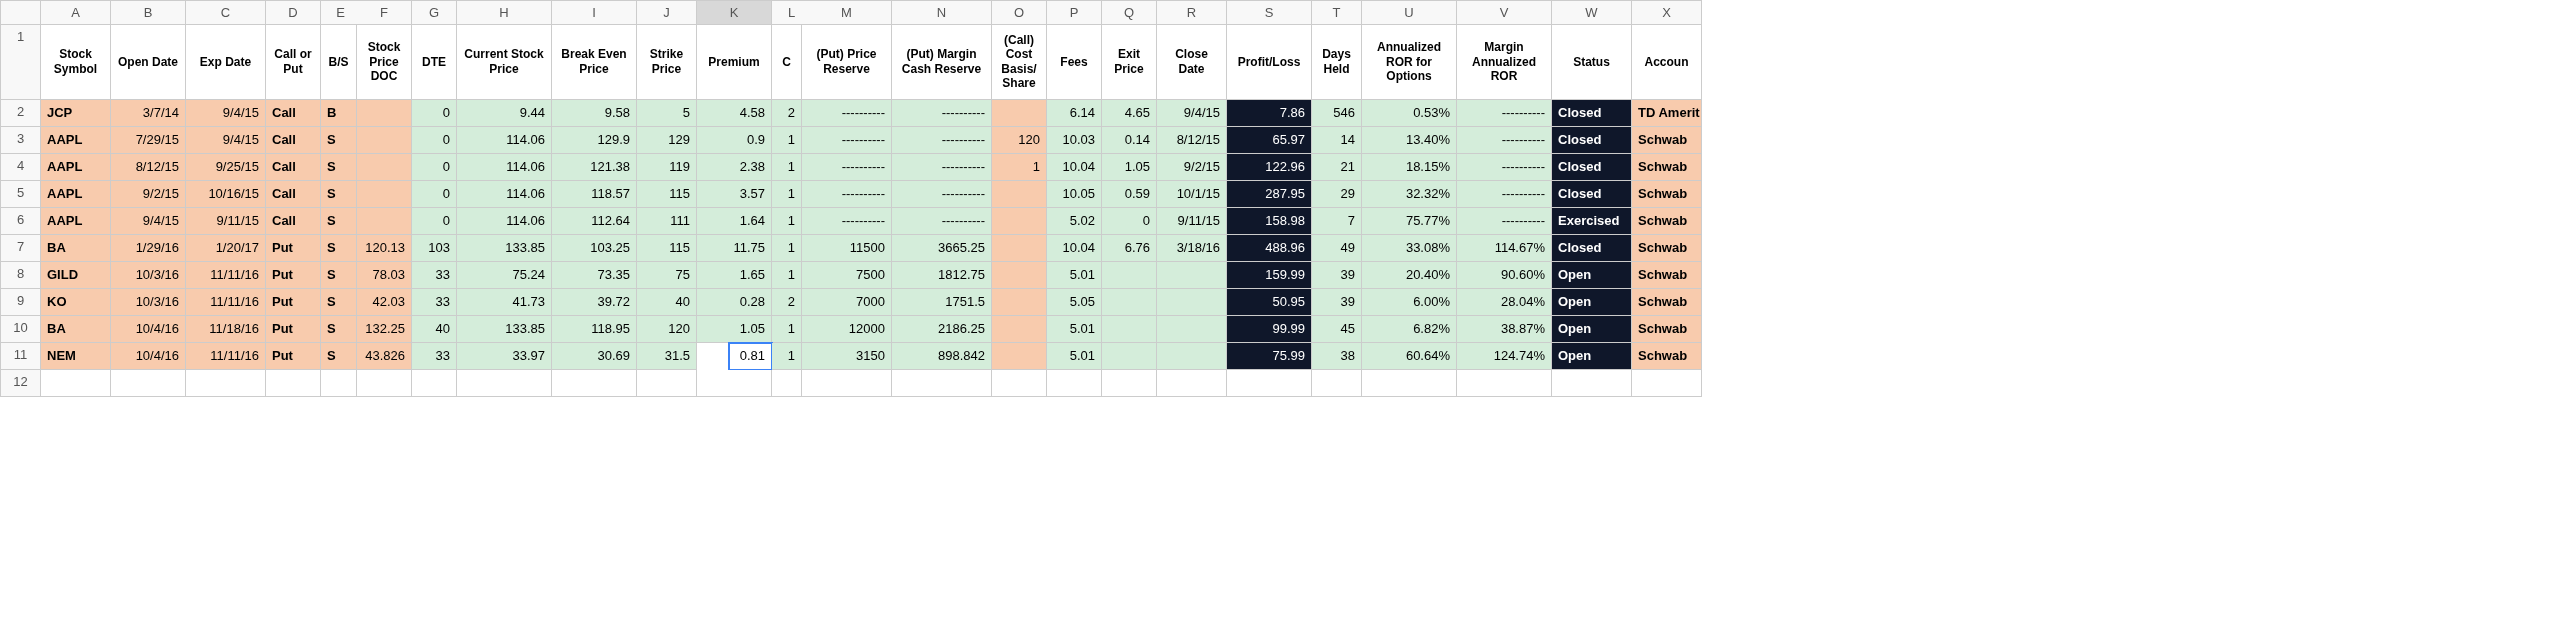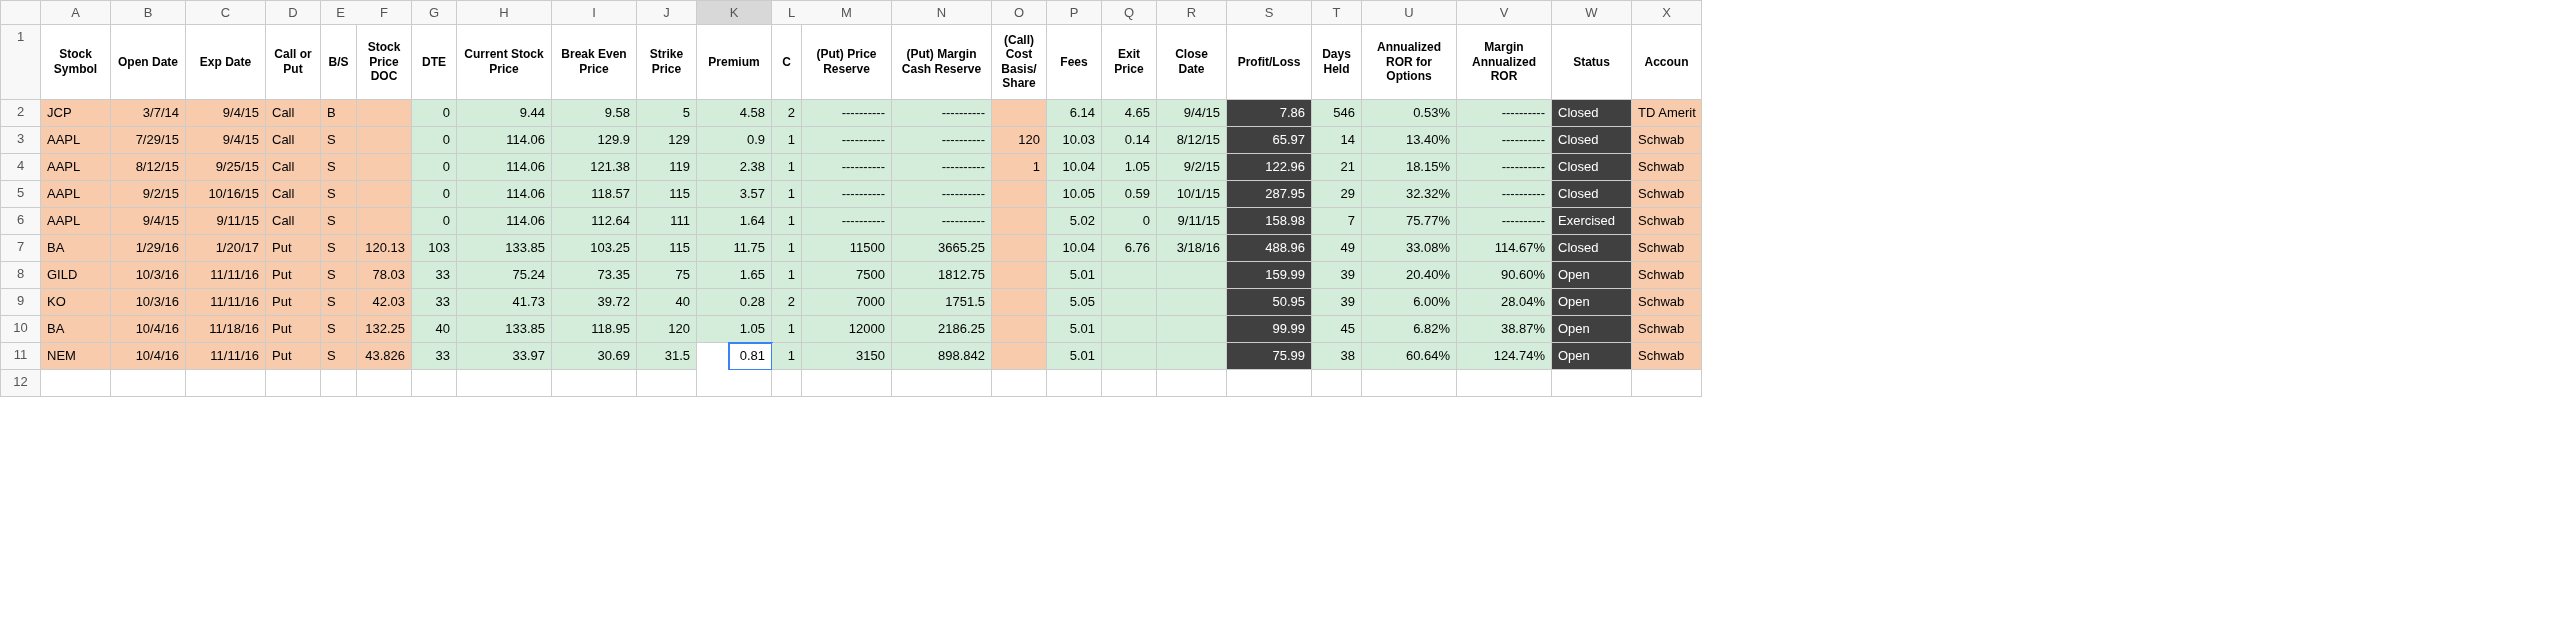--- a/index.html
+++ b/index.html
@@ -46,24 +46,24 @@
   .cell {
     border-right: 1px solid #ccc;
     border-bottom: 1px solid #ccc;
     padding: 4px 6px;
     white-space: nowrap;
     height: 27px;
     display: flex;
     align-items: center;
   }
   .r { justify-content: flex-end; }
-  .l { justify-content: flex-start; }
+  .l { justify-content: flex-start; font-weight: bold; }
   .peach { background: #f8cbad; }
   .mint  { background: #d4edda; }
-  .dark  { background: #404040; color: #fff; }
+  .dark  { background: #0f172a; color: #fff; }
   .empty { background: #fff; }
   .activecell {
     outline: 2px solid #3b82f6;
     outline-offset: -1px;
     background: #fff;
     margin-left: 32px;
   }
 </style>
 </head>
 <body>

